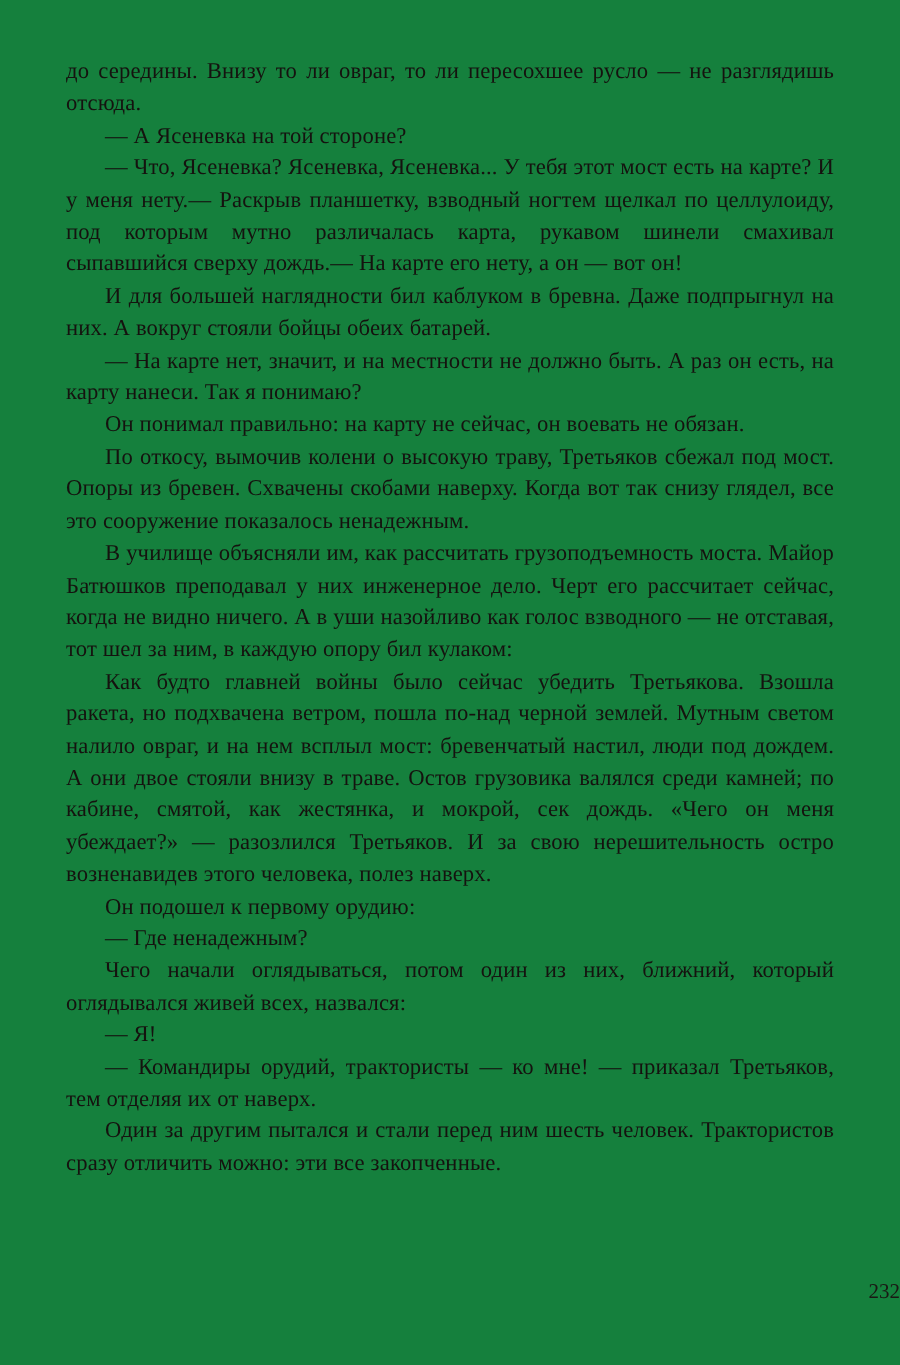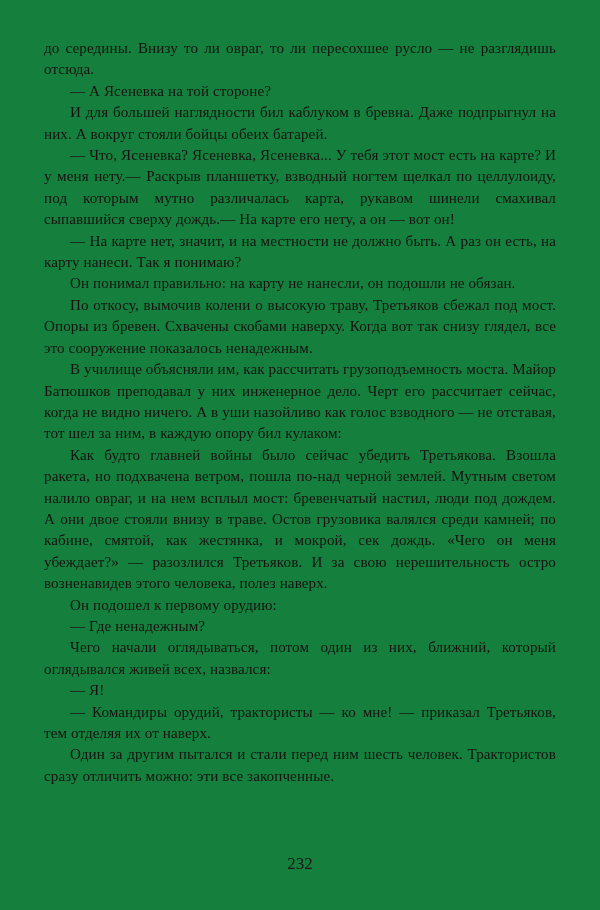--- a/index.html
+++ b/index.html
@@ -36,37 +36,37 @@
     text-indent: 26px;
   }
   .para.noindent {
     text-indent: 0;
   }
   .page-number {
     position: absolute;
     left: 0;
     right: 0;
     top: 854px;
-    text-align: center;
-    font-size: 17px;
+    text-align: right;
+    font-size: 14px;
     color: #1a1714;
     font-family: "Liberation Serif", serif;
   }
 </style>
 </head>
 <body>
 
 <div class="page">
   <div class="text-column">
     <p class="para noindent">до середины. Внизу то ли овраг, то ли пересохшее русло — не разглядишь отсюда.</p>
     <p class="para indent">— А Ясеневка на той стороне?</p>
+    <p class="para indent">— Что, Ясеневка? Ясеневка, Ясеневка... У тебя этот мост есть на карте? И у меня нету.— Раскрыв планшетку, взводный ногтем щелкал по целлулоиду, под которым мутно различалась карта, рукавом шинели смахивал сыпавшийся сверху дождь.— На карте его нету, а он — вот он!</p>
     <p class="para indent">И для большей наглядности бил каблуком в бревна. Даже подпрыгнул на них. А вокруг стояли бойцы обеих батарей.</p>
-    <p class="para indent">— Что, Ясеневка? Ясеневка, Ясеневка... У тебя этот мост есть на карте? И у меня нету.— Раскрыв планшетку, взводный ногтем щелкал по целлулоиду, под которым мутно различалась карта, рукавом шинели смахивал сыпавшийся сверху дождь.— На карте его нету, а он — вот он!</p>
     <p class="para indent">— На карте нет, значит, и на местности не должно быть. А раз он есть, на карту нанеси. Так я понимаю?</p>
-    <p class="para indent">Он понимал правильно: на карту не нанесли, он подошли не обязан.</p>
+    <p class="para indent">Он понимал правильно: на карту не сейчас, он воевать не обязан.</p>
     <p class="para indent">По откосу, вымочив колени о высокую траву, Третьяков сбежал под мост. Опоры из бревен. Схвачены скобами наверху. Когда вот так снизу глядел, все это сооружение показалось ненадежным.</p>
     <p class="para indent">В училище объясняли им, как рассчитать грузоподъемность моста. Майор Батюшков преподавал у них инженерное дело. Черт его рассчитает сейчас, когда не видно ничего. А в уши назойливо как голос взводного — не отставая, тот шел за ним, в каждую опору бил кулаком:</p>
     <p class="para indent">Как будто главней войны было сейчас убедить Третьякова. Взошла ракета, но подхвачена ветром, пошла по-над черной землей. Мутным светом налило овраг, и на нем всплыл мост: бревенчатый настил, люди под дождем. А они двое стояли внизу в траве. Остов грузовика валялся среди камней; по кабине, смятой, как жестянка, и мокрой, сек дождь. «Чего он меня убеждает?» — разозлился Третьяков. И за свою нерешительность остро возненавидев этого человека, полез наверх.</p>
     <p class="para indent">Он подошел к первому орудию:</p>
     <p class="para indent">— Где ненадежным?</p>
     <p class="para indent">Чего начали оглядываться, потом один из них, ближний, который оглядывался живей всех, назвался:</p>
     <p class="para indent">— Я!</p>
     <p class="para indent">— Командиры орудий, трактористы — ко мне! — приказал Третьяков, тем отделяя их от наверх.</p>
     <p class="para indent">Один за другим пытался и стали перед ним шесть человек. Трактористов сразу отличить можно: эти все закопченные.</p>
   </div>

